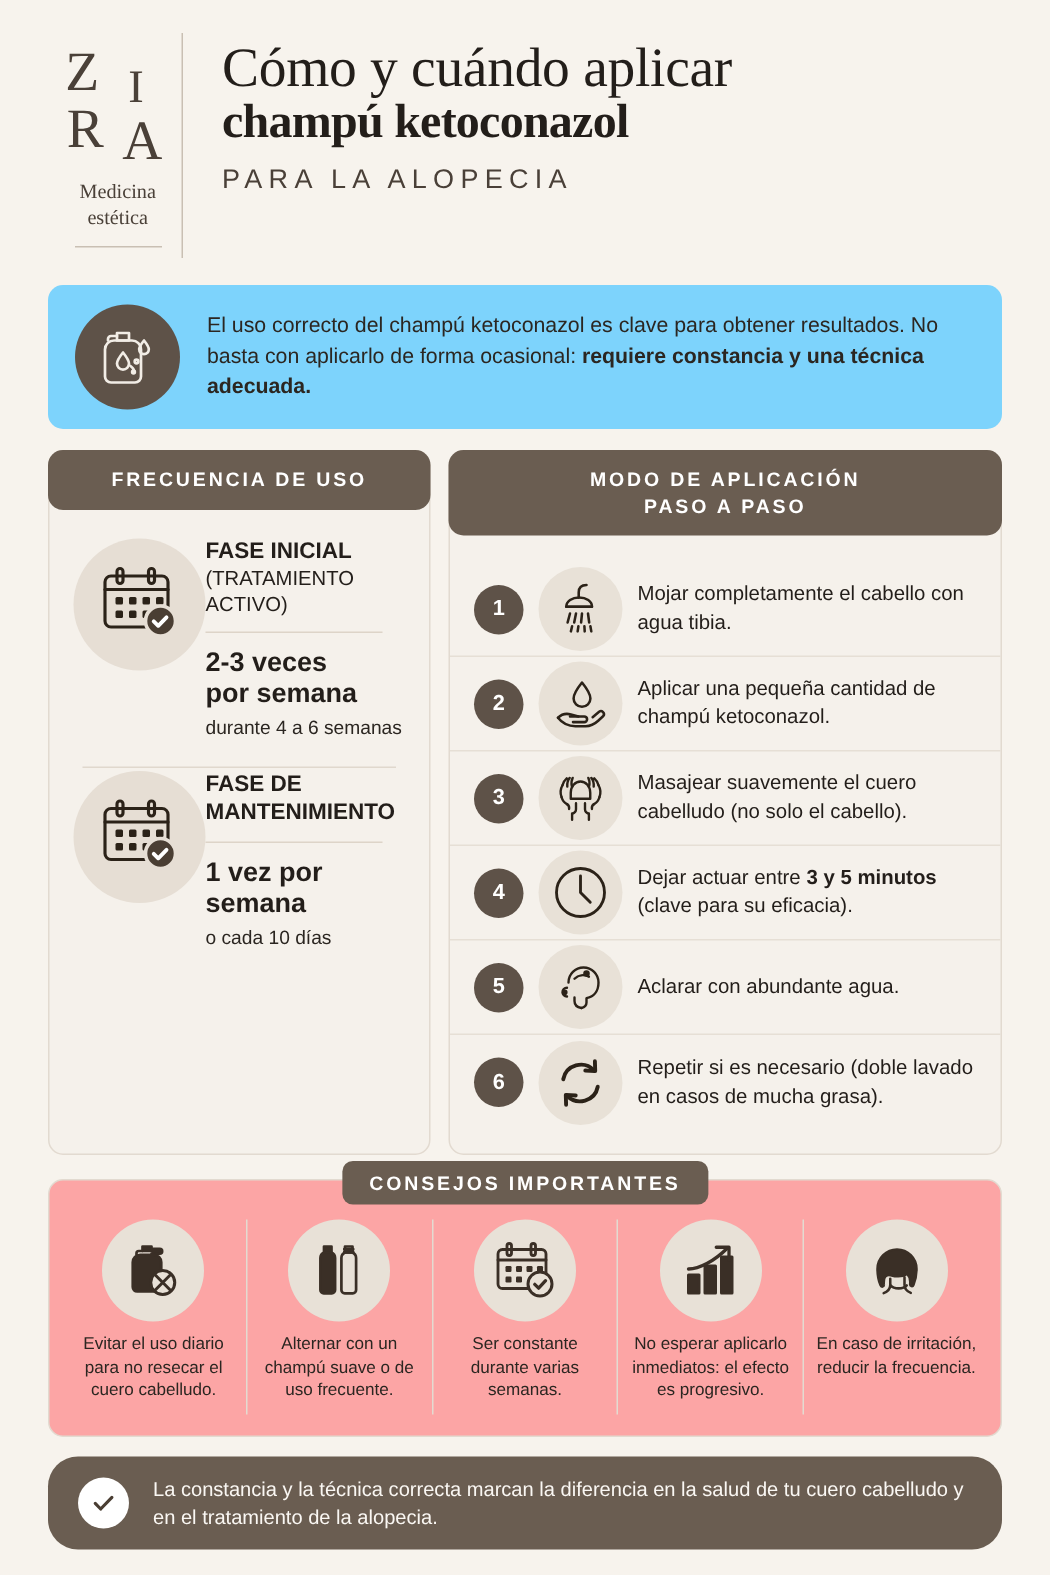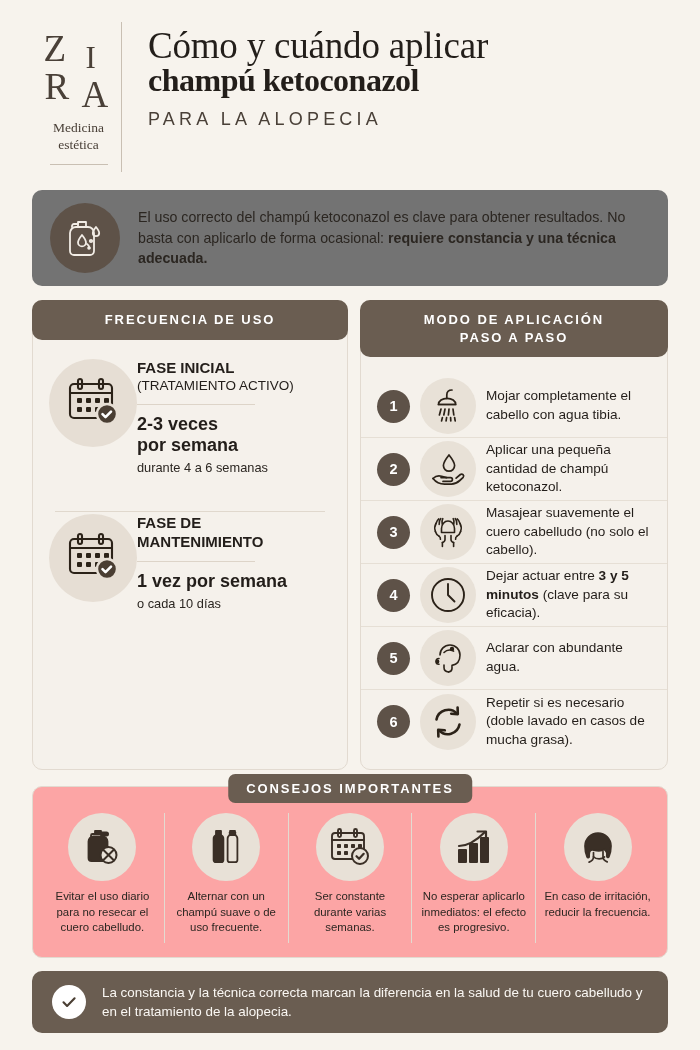--- a/index.html
+++ b/index.html
@@ -79,21 +79,21 @@
     font-size: 18px;
     letter-spacing: 4.2px;
     color: #4A4038;
     margin-top: 11px;
     font-weight: normal;
   }
 
   
   .intro {
     margin: 0 32px;
-    background: #737373;
+    background: #7dd3fc;
     border-radius: 10px;
     display: flex;
     align-items: center;
     padding: 14px 18px;
     gap: 18px;
     height: 96px;
   }
   .intro-badge {
     width: 70px; height: 70px;
     border-radius: 50%;
@@ -114,21 +114,21 @@
     gap: 12px;
     margin: 14px 32px 0 32px;
     height: 470px;
   }
   .card {
     background: #F5F1EB;
     border: 1px solid #E2DAD0;
     border-radius: 10px;
     position: relative;
   }
-  .card-left  { width: 316px; }
+  .card-left  { width: 255px; }
   .card-right { flex: 1; }
 
   .card-head {
     position: absolute;
     top: -1px; left: -1px; right: -1px;
     background: #6A5D51;
     border-radius: 10px;
     color: #FFFFFF;
     text-align: center;
     font-size: 13px;
@@ -267,21 +267,21 @@
     font-size: 11.4px;
     line-height: 1.38;
     text-align: center;
     color: #2B2621;
   }
 
   
   .footer {
     margin: 13px 32px 0 32px;
     background: #6A5D51;
-    border-radius: 10px;
+    border-radius: 20px;
     display: flex;
     align-items: center;
     gap: 16px;
     padding: 13px 20px;
     height: 62px;
   }
   .footer-badge {
     width: 34px; height: 34px;
     border-radius: 50%;
     background: #FFFFFF;

